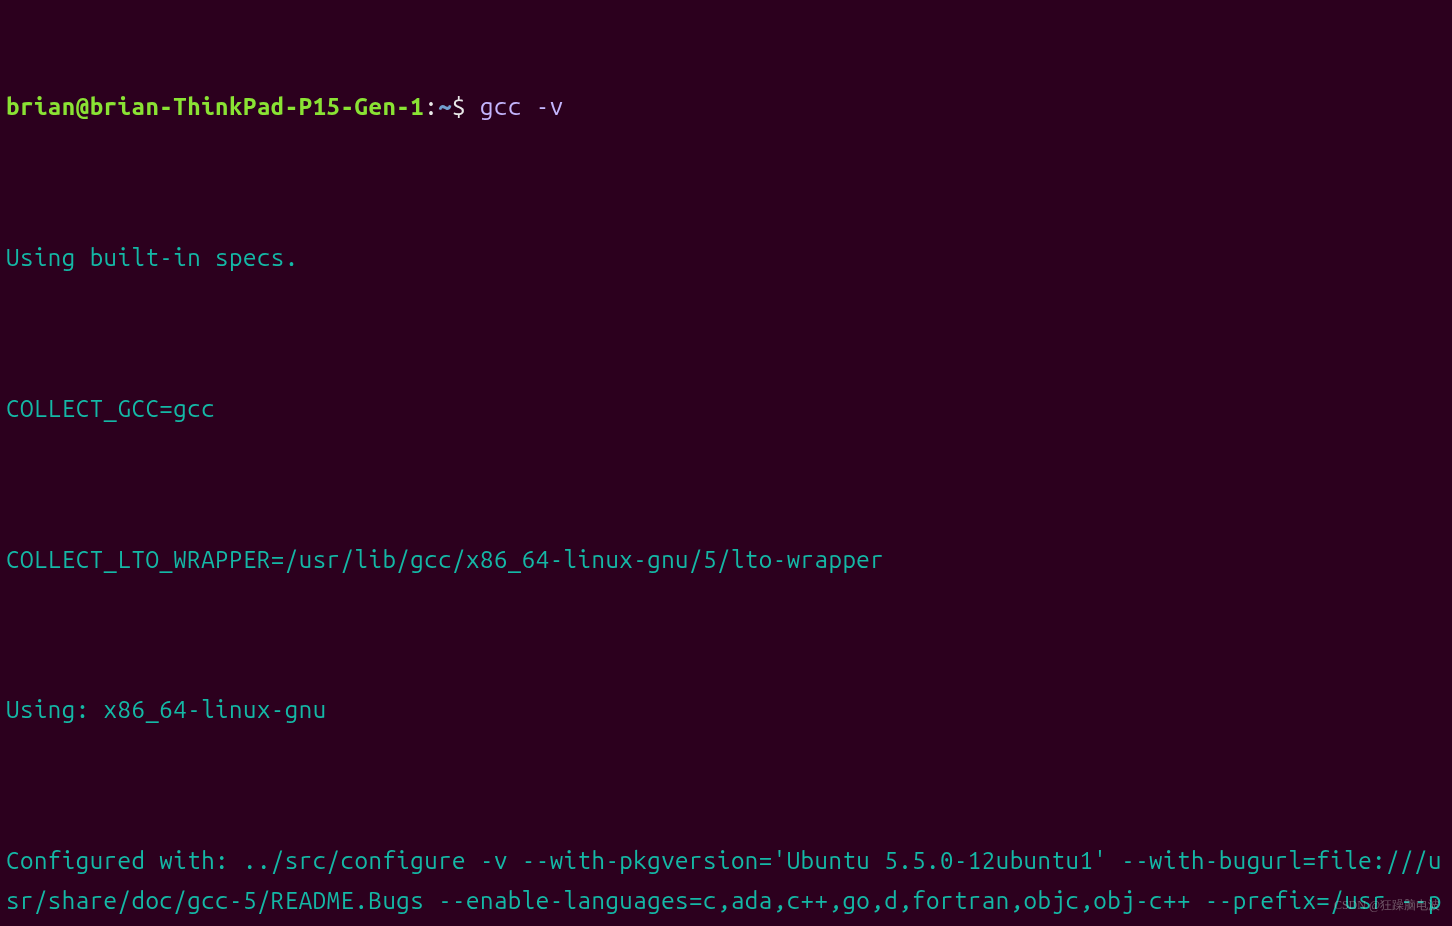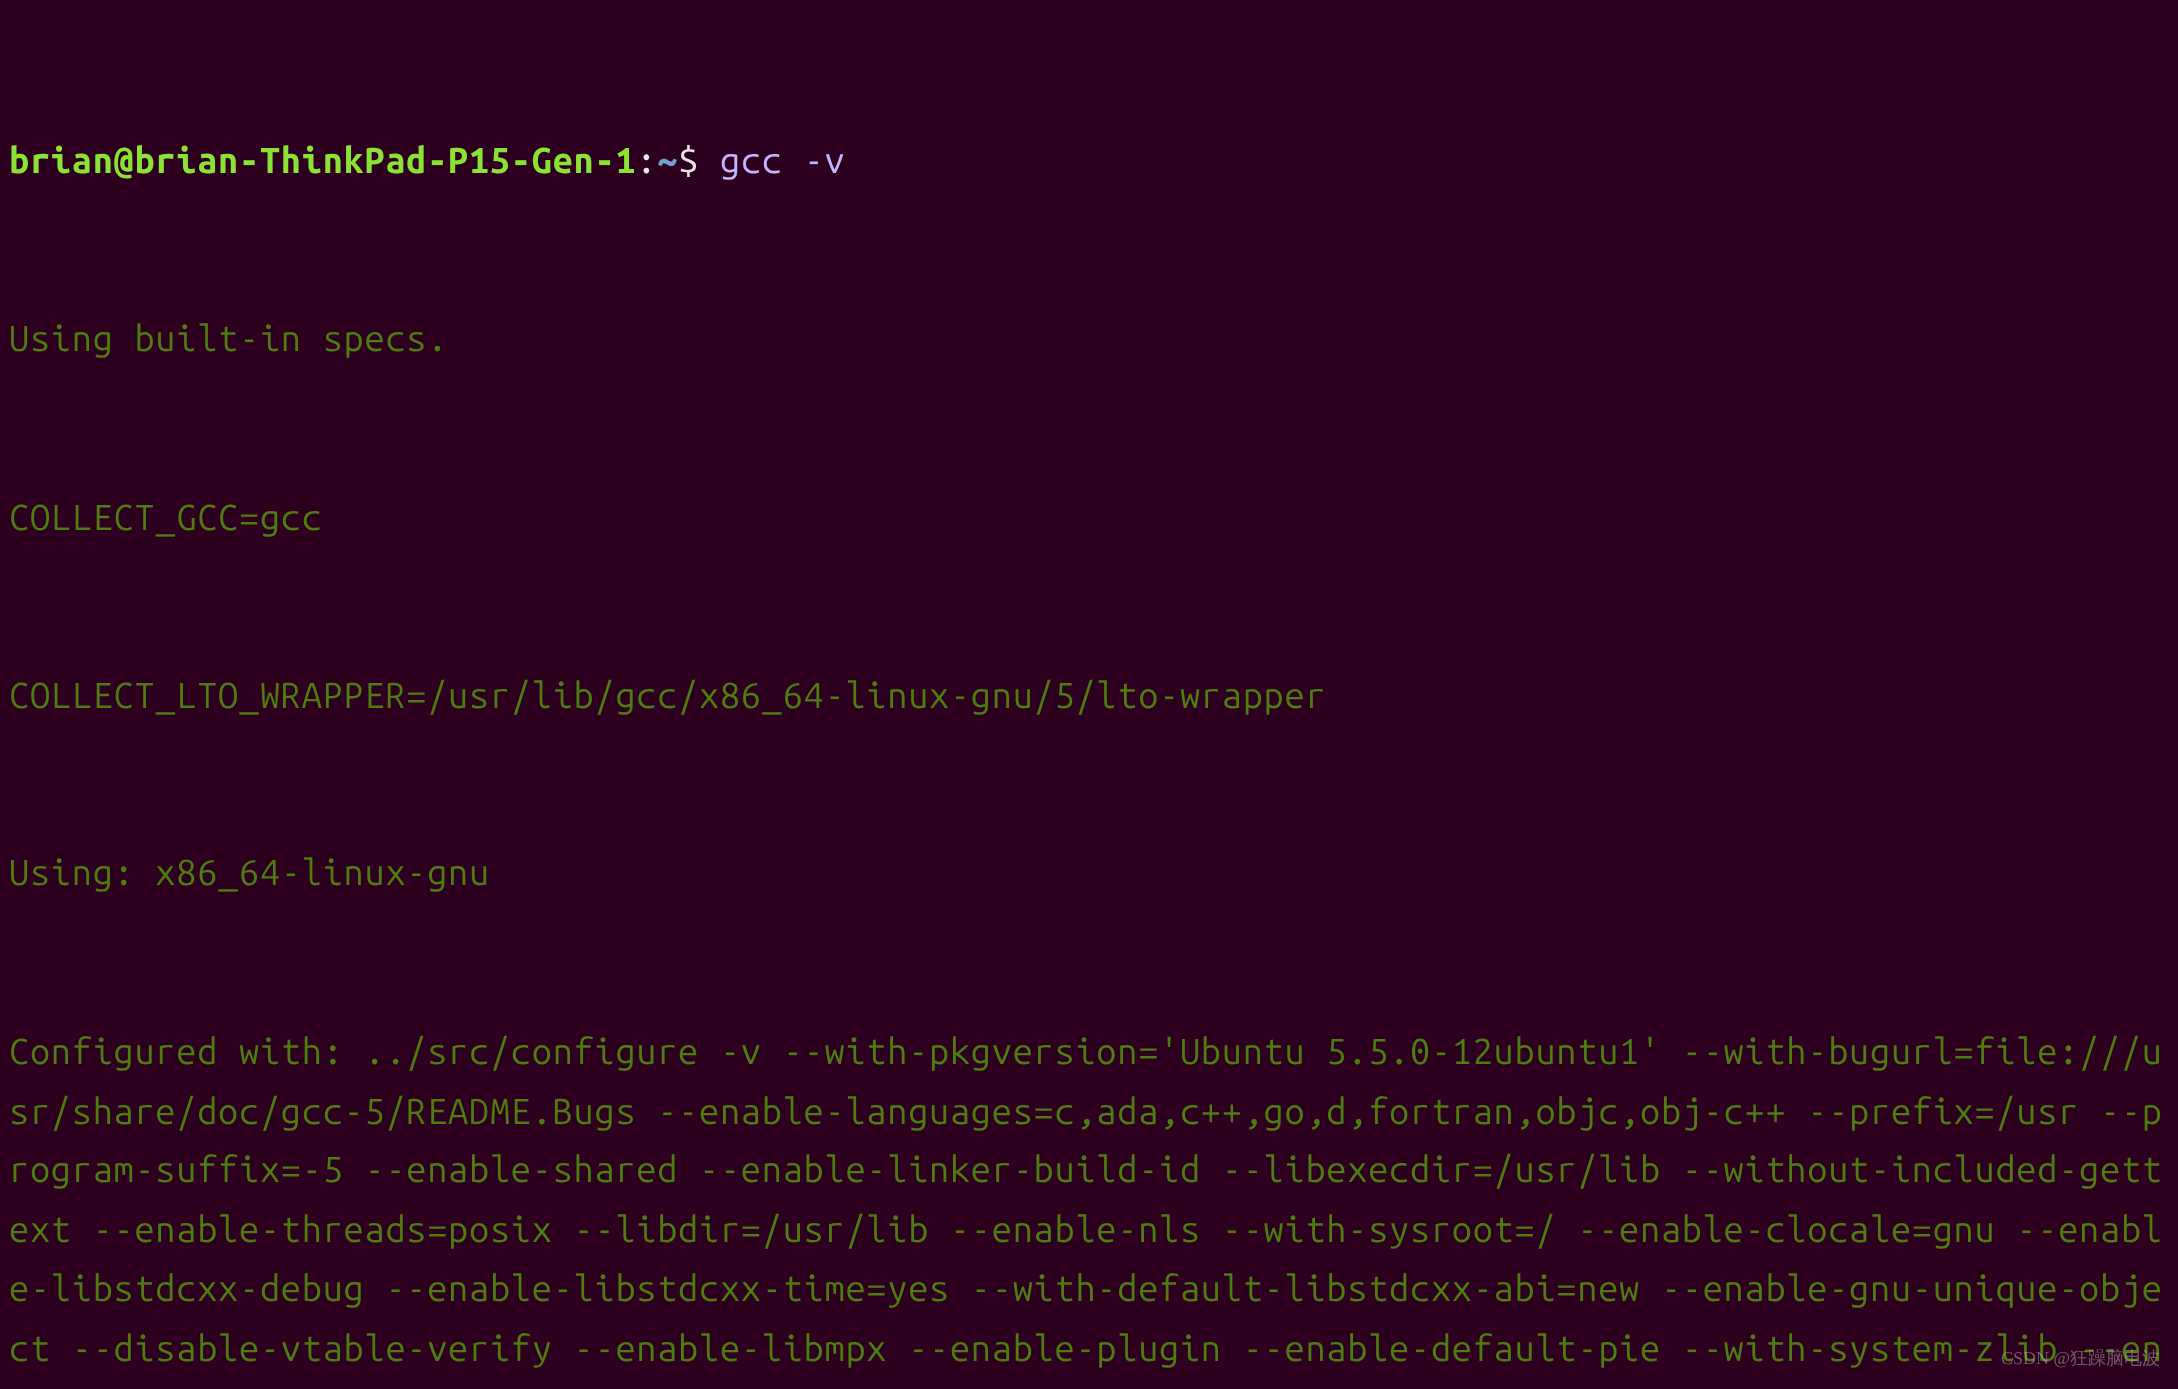--- a/index.html
+++ b/index.html
@@ -36,22 +36,23 @@
       color: #729fcf;
       font-weight: bold;
     }
     .prompt-dollar {
       color: #e8e8e8;
     }
     .command {
       color: #c4b5fd;
     }
     .output-line {
-      color: #4d7c0f;
+      color: #14b8a6;
       display: block;
+      margin-top: 32px;
     }
     .watermark {
       position: absolute;
       bottom: 10px;
       right: 12px;
       color: rgba(200, 200, 200, 0.45);
       font-size: 12px;
       font-family: Liberation Serif, serif;
       letter-spacing: 0;
     }

